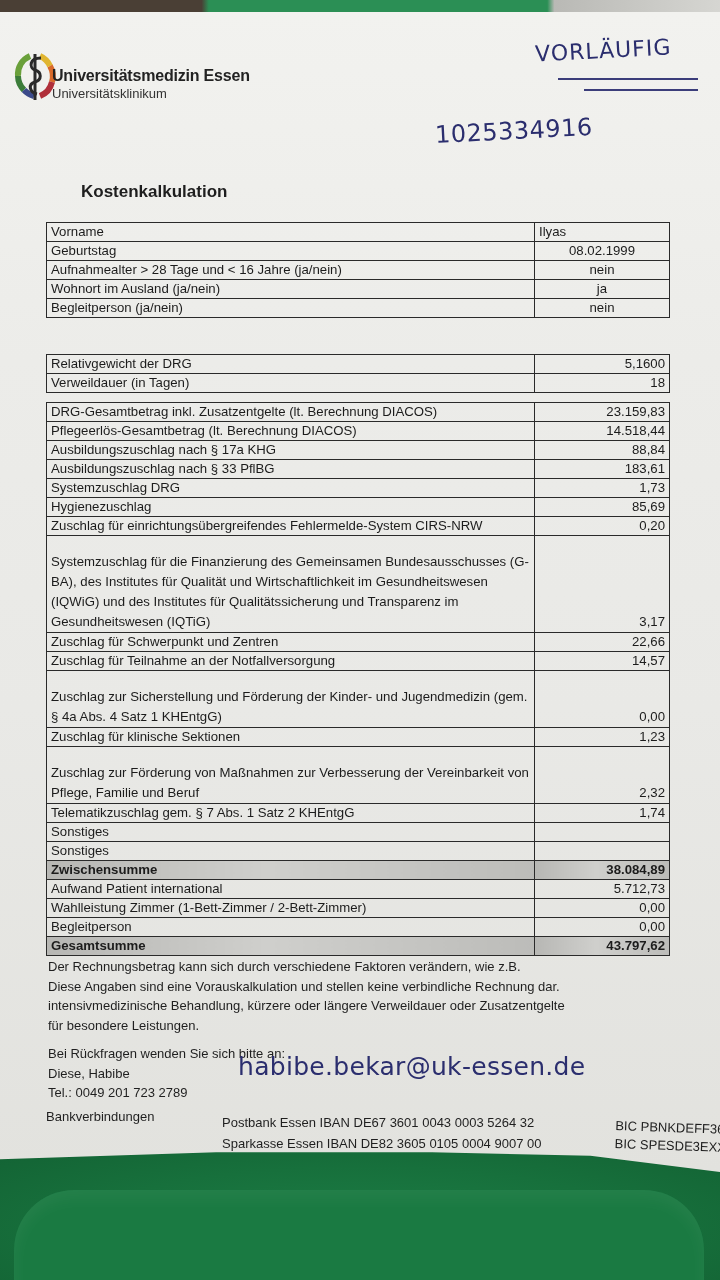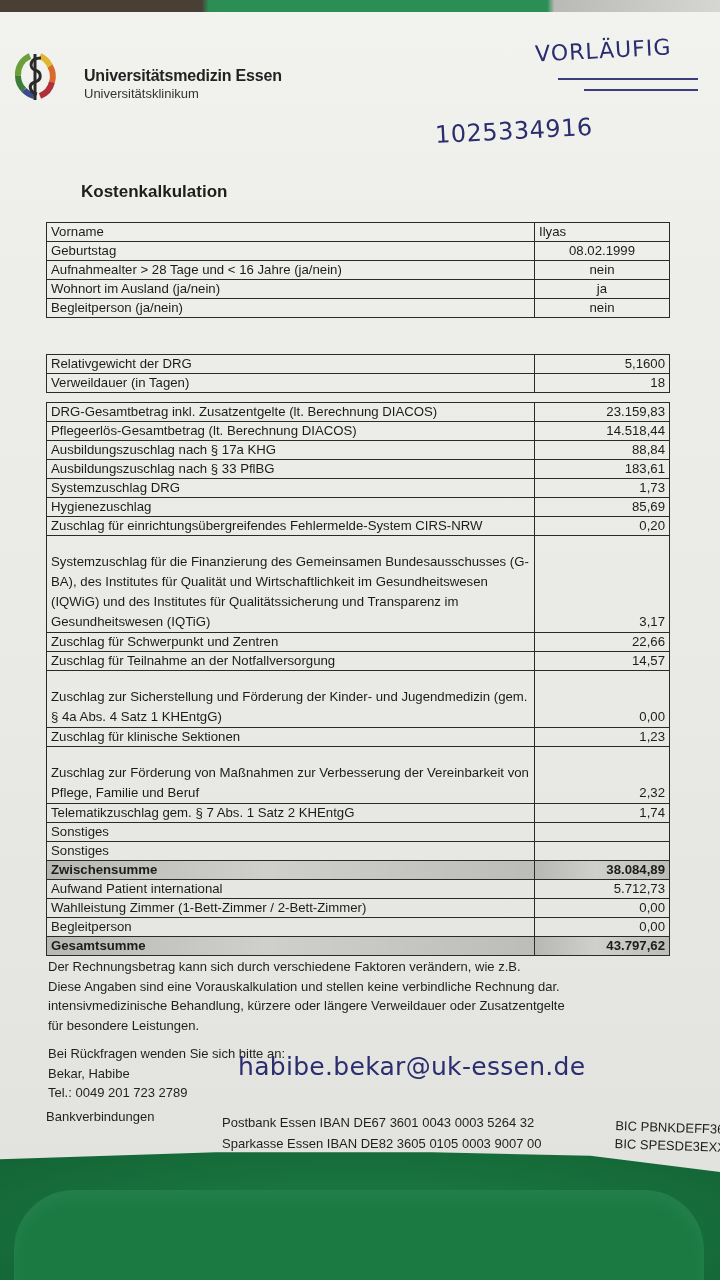--- a/index.html
+++ b/index.html
@@ -22,21 +22,21 @@
       border-radius: 60px 60px 0 0;
       background: #1a7a42;
       box-shadow: inset 0 8px 18px rgba(255,255,255,0.05);
     }
     .paper {
       position: absolute; left: 0; top: 12px; width: 720px; height: 1160px;
       background: linear-gradient(180deg, #f2f2ef 0%, #ecece9 30%, #e9e9e6 60%, #e2e2de 100%);
       clip-path: polygon(0 0, 100% 0, 100% 100%, 82% 98.6%, 60% 98.3%, 30% 98.3%, 0 98.9%);
     }
     .logo { position: absolute; left: 12px; top: 38px; width: 46px; height: 52px; }
-    .brand { position: absolute; left: 84px; top: 55px; }
+    .brand { position: absolute; left: 52px; top: 55px; }
     .brand-main { font-size: 16px; font-weight: bold; color: #222; letter-spacing: -0.2px; }
     .brand-sub { font-size: 13px; color: #333; margin-top: 1px; }
     .hand {
       position: absolute; font-family: "DejaVu Sans", sans-serif; color: #2b2e6e;
       font-style: italic;
     }
     .stamp { left: 535px; top: 26px; font-size: 22px; transform: rotate(-3deg); letter-spacing: 1px; font-style: normal; }
     .stamp-line1 { position: absolute; left: 558px; top: 66px; width: 140px; height: 2px; background: #3b3d7a; }
     .stamp-line2 { position: absolute; left: 584px; top: 77px; width: 114px; height: 2px; background: #3b3d7a; }
     .case-no { left: 435px; top: 105px; font-size: 24px; transform: rotate(-3deg); font-style: normal; letter-spacing: 0.5px; }
@@ -226,27 +226,27 @@
 
   <div class="disclaimer">
     <div>Der Rechnungsbetrag kann sich durch verschiedene Faktoren verändern, wie z.B.</div>
     <div>Diese Angaben sind eine Vorauskalkulation und stellen keine verbindliche Rechnung dar.</div>
     <div>intensivmedizinische Behandlung, kürzere oder längere Verweildauer oder Zusatzentgelte</div>
     <div>für besondere Leistungen.</div>
   </div>
 
   <div class="contact">
     <div>Bei Rückfragen wenden Sie sich bitte an:</div>
-    <div>Bekar, Habibe</div>
+    <div>Diese, Habibe</div>
     <div>Tel.: 0049 201 723 2789</div>
   </div>
   <div class="hand email">habibe.bekar@uk-essen.de</div>
 
   <div class="bank-label">Bankverbindungen</div>
   <div class="bank-lines">
     <div>Postbank Essen IBAN DE67 3601 0043 0003 5264 32</div>
-    <div>Sparkasse Essen IBAN DE82 3605 0105 0003 9007 00</div>
+    <div>Sparkasse Essen IBAN DE82 3605 0105 0004 9007 00</div>
   </div>
   <div class="bic-lines">
     <div>BIC PBNKDEFF36</div>
     <div>BIC SPESDE3EXX</div>
   </div>
 </div>
 
 </body></html>

